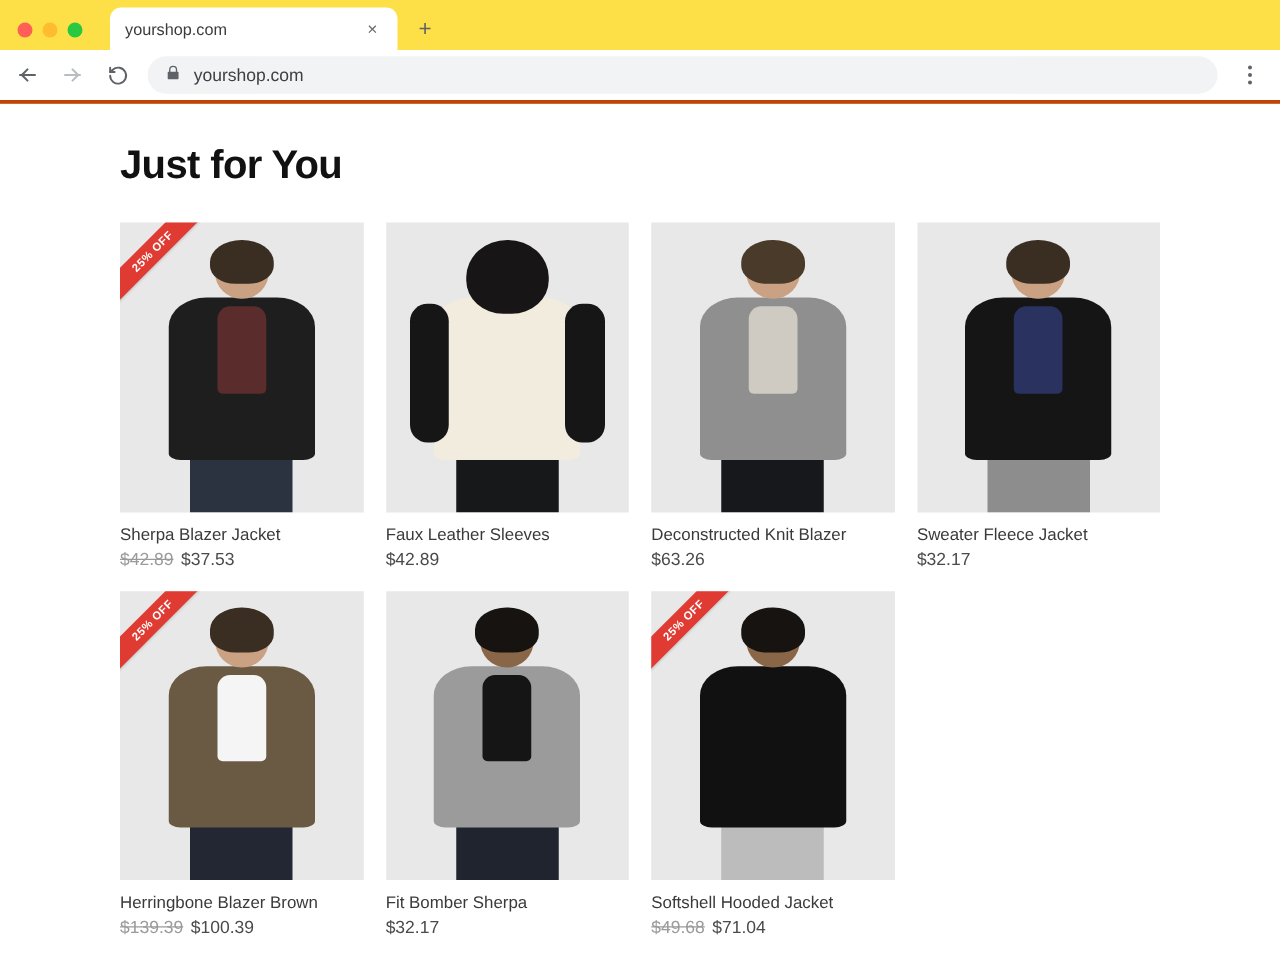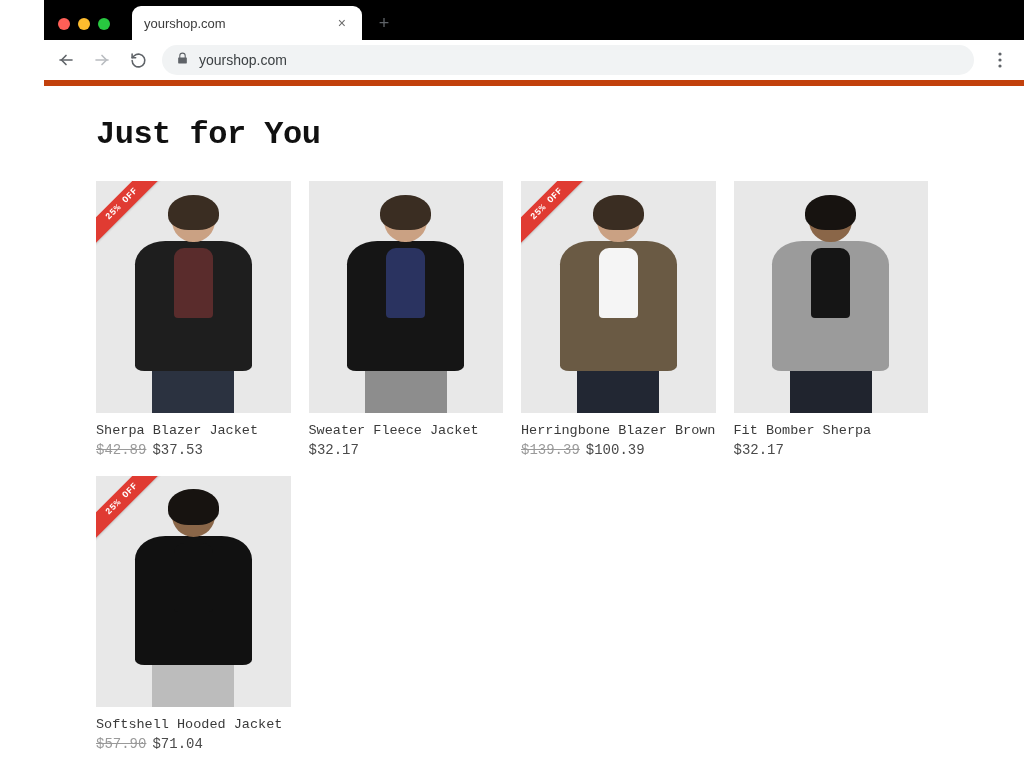--- a/index.html
+++ b/index.html
@@ -6,23 +6,22 @@
   body {
     font-family: -apple-system, BlinkMacSystemFont, "Segoe UI", Helvetica, Arial, sans-serif;
     background: #fff;
     width: 1024px;
     height: 764px;
     overflow: hidden;
   }
 
   
   .chrome {
-    background: #000000;
-    border-bottom: 6px solid #c2410c;
-    margin-left: 44px;
+    background: #fde047;
+    border-bottom: 3px solid #c2410c;
   }
   .tab-strip {
     display: flex;
     align-items: flex-end;
     height: 40px;
     padding: 6px 10px 0 14px;
   }
   .traffic-lights {
     display: flex;
     gap: 8px;
@@ -94,21 +93,20 @@
   .kebab {
     width: 28px; height: 28px;
     display: flex; align-items: center; justify-content: center;
     color: #5f6368; cursor: pointer; border-radius: 50%;
     font-size: 18px;
   }
 
   
   .page {
     padding: 30px 96px 0 96px;
-    font-family: Liberation Mono, monospace;
   }
   h1.section-title {
     font-size: 32px;
     font-weight: 800;
     letter-spacing: -0.5px;
     color: #111;
     margin-bottom: 28px;
   }
 
   .grid {
@@ -278,21 +276,58 @@
         <div class="hair"></div>
       </div>
       <div class="sale-ribbon">25% OFF</div>
     </div>
     <div class="product-name">Sherpa Blazer Jacket</div>
     <div class="price-row">
       <span class="price-old">$42.89</span><span class="price-cur">$37.53</span>
     </div>
   </div>
 
-
+  <div class="card c1">
+    <div class="thumb">
+      <div class="figure">
+        <div class="legs"></div>
+        <div class="torso"></div>
+        <div class="sleeveL"></div>
+            <div class="sleeveR"></div>
+        <div class="inner"></div>
+
+        <div class="head"></div>
+        <div class="hair"></div>
+      </div>
+
+    </div>
+    <div class="product-name">Faux Leather Sleeves</div>
+    <div class="price-row">
+      <span class="price-cur">$42.89</span>
+    </div>
+  </div>
+
+  <div class="card c2">
+    <div class="thumb">
+      <div class="figure">
+        <div class="legs"></div>
+        <div class="torso"></div>
+
+        <div class="inner"></div>
+
+        <div class="head"></div>
+        <div class="hair"></div>
+      </div>
+
+    </div>
+    <div class="product-name">Deconstructed Knit Blazer</div>
+    <div class="price-row">
+      <span class="price-cur">$63.26</span>
+    </div>
+  </div>
 
 
   <div class="card c4">
     <div class="thumb">
       <div class="figure">
         <div class="legs"></div>
         <div class="torso"></div>
 
         <div class="inner"></div>
 
@@ -353,17 +388,17 @@
 
         <div class="inner"></div>
 
         <div class="head"></div>
         <div class="hair"></div>
       </div>
       <div class="sale-ribbon">25% OFF</div>
     </div>
     <div class="product-name">Softshell Hooded Jacket</div>
     <div class="price-row">
-      <span class="price-old">$57.90</span><span class="price-cur">$71.04</span>
+      <span class="price-old">$49.68</span><span class="price-cur">$71.04</span>
     </div>
   </div>
 </div>
 </div>
 
 </body></html>

